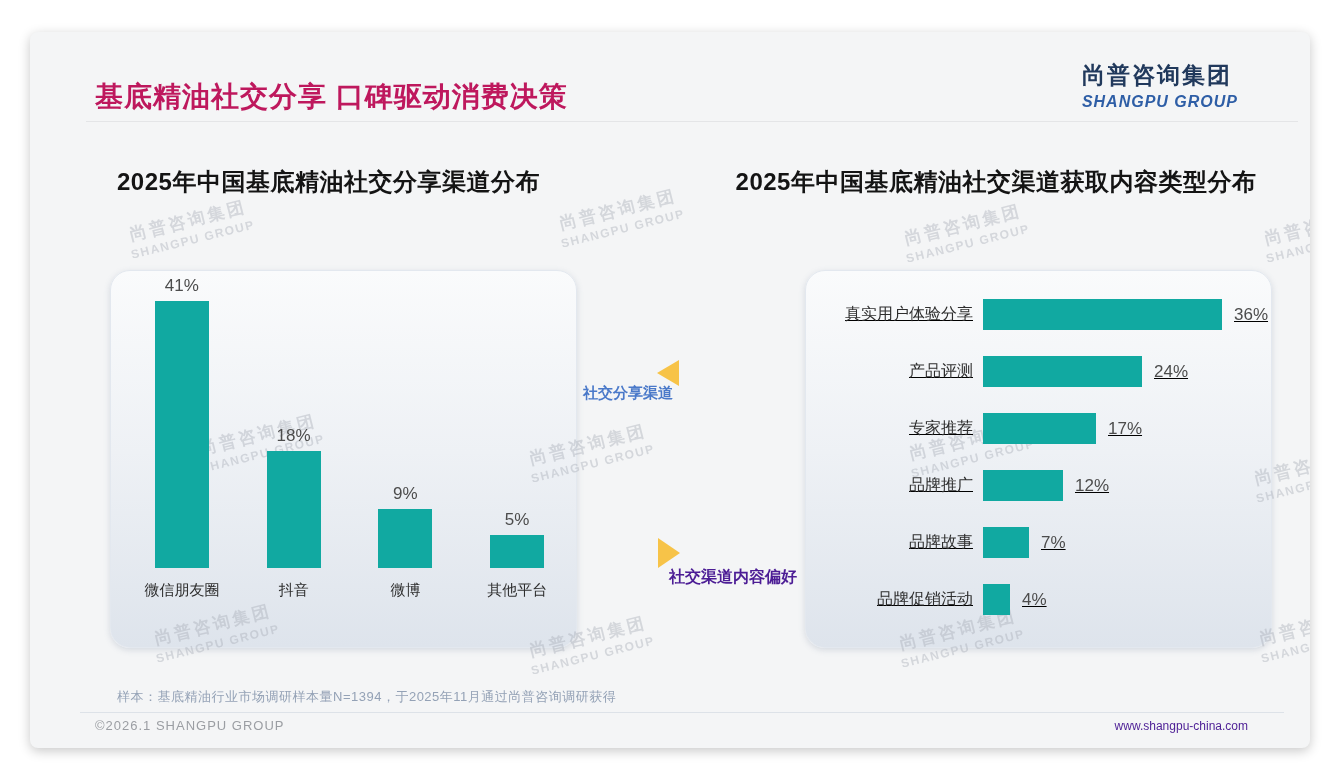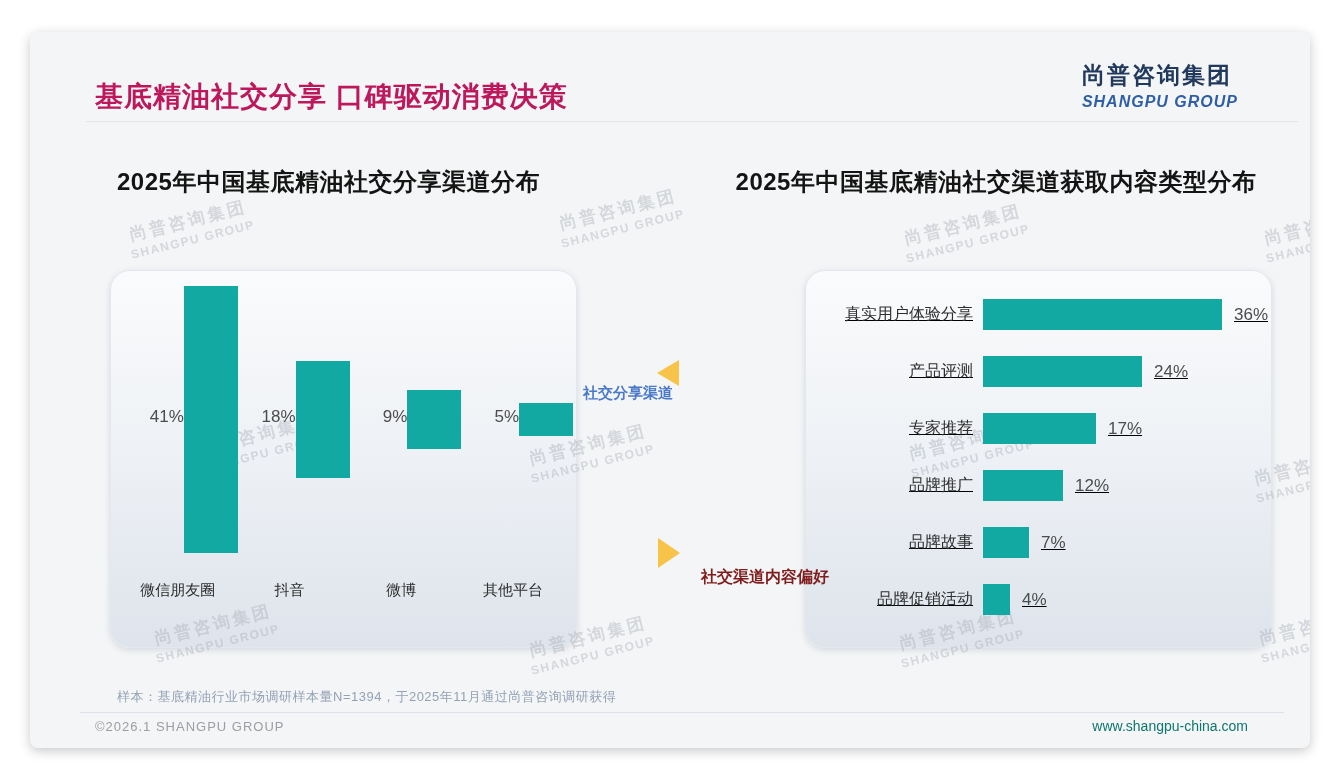--- a/index.html
+++ b/index.html
@@ -35,21 +35,21 @@
 
   .panel { position:absolute; top:238px; width:467px; height:378px; border-radius:20px;
     background:linear-gradient(180deg,#fafbfc 0%,#eef1f5 48%,#dee4ec 100%);
     border:1px solid #e3e8ef; box-shadow:0 2px 6px rgba(100,120,145,.22); z-index:0; }
   .panel.left { left:80px; }
   .panel.right { left:775px; }
 
   
   .vchart { position:absolute; left:80px; top:238px; width:467px; height:298px;
     display:flex; align-items:flex-end; padding:0 4px 0 16px; z-index:2; }
-  .vcol { flex:1; position:relative; display:flex; flex-direction:row;
+  .vcol { flex:1; position:relative; display:flex; flex-direction:column;
     align-items:center; justify-content:flex-end; height:100%; }
   .vval { font-size:17px; color:#4c4c4c; margin-bottom:5px; }
   .vbar { width:54px; }
   .vcat { position:absolute; top:calc(100% + 13px); width:120px; text-align:center;
     font-size:15px; color:#2e2e2e; white-space:nowrap; }
 
   
   .hchart { position:absolute; left:775px; top:238px; width:467px; height:378px;
     padding-top:16px; z-index:2;text-decoration:underline; }
   .hrow { display:flex; align-items:center; height:57px; }
@@ -68,21 +68,21 @@
   .ann1 { left:553px; top:352px; font-size:15px; }
   .ann2 { left:639px; top:535px; font-size:16px; }
 
   .note { position:absolute; left:87px; top:656px; font-size:13px; color:#94a2b6;
     z-index:3; letter-spacing:.5px; }
   .footer-divider { position:absolute; left:50px; right:26px; top:680px; height:1px;
     background:#dde2e8; z-index:2; }
   .footer { position:absolute; left:65px; right:62px; top:686px; display:flex;
     justify-content:space-between; align-items:center; z-index:3; }
   .footer-left { font-size:13px; color:#9b9ea3; letter-spacing:1px; }
-  .footer-right { font-size:14px; color:#0f766e; }
+  .footer-right { font-size:12px; color:#4c1d95; }
 </style>
 </head>
 <body>
 
 <div class="page">
   <div class="slide">
 
     <div id="wm-layer">
         <div class="wm" style="left: 160px; top: 196px;">
           <div class="wm-cn">尚普咨询集团</div>
@@ -201,21 +201,21 @@
           <div class="hlabel">品牌促销活动</div>
           <div class="hbar" style="width: 27px; background: rgb(17, 169, 161);"></div>
           <div class="hval">4%</div>
         </div>
       </div>
 
     <div class="tri tri-left" style="border-right-color: rgb(247, 195, 72);"></div>
     <div class="ann-label ann1" style="color: rgb(74, 121, 201);">社交分享渠道</div>
 
     <div class="tri tri-right" style="border-left-color: rgb(247, 195, 72);"></div>
-    <div class="ann-label ann2" style="color: #7f1d1d; margin-left: 32px;">社交渠道内容偏好</div>
+    <div class="ann-label ann2" style="color: #4c1d95;">社交渠道内容偏好</div>
 
     <div class="note">样本：基底精油行业市场调研样本量N=1394，于2025年11月通过尚普咨询调研获得</div>
 
     <div class="footer-divider"></div>
     <div class="footer">
       <span class="footer-left">©2026.1 SHANGPU GROUP</span>
       <span class="footer-right">www.shangpu-china.com</span>
     </div>
 
   </div>

